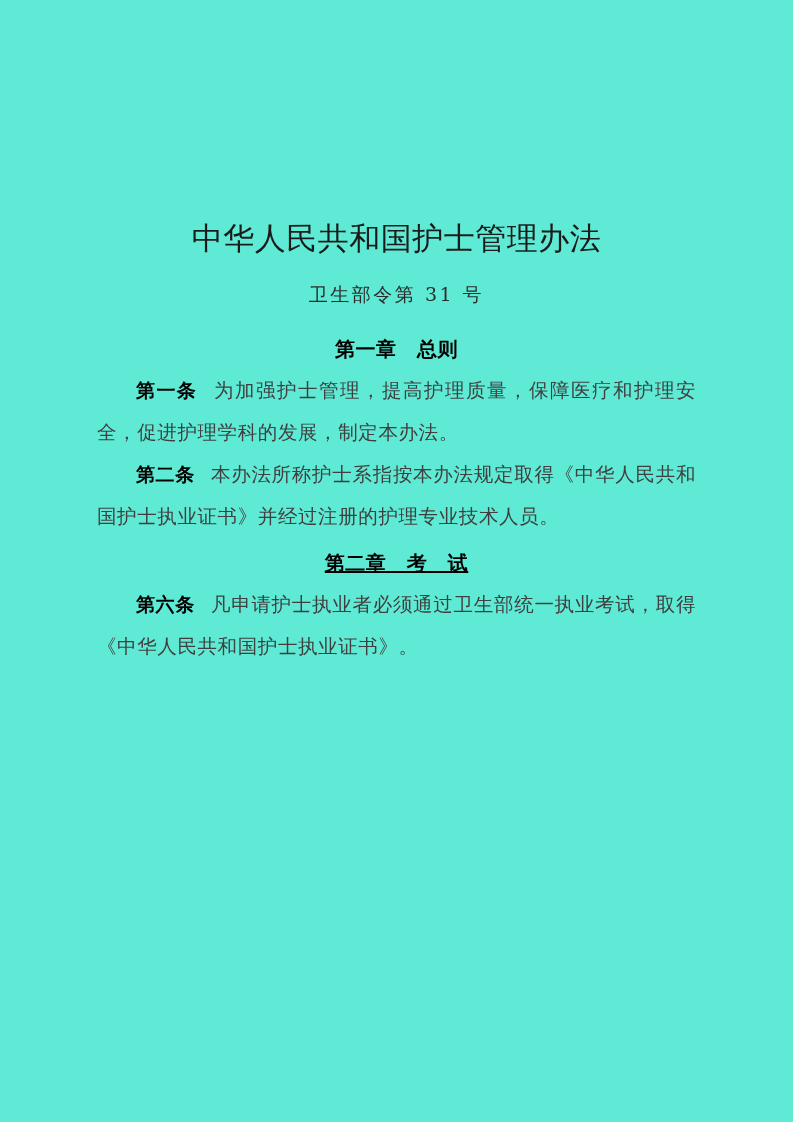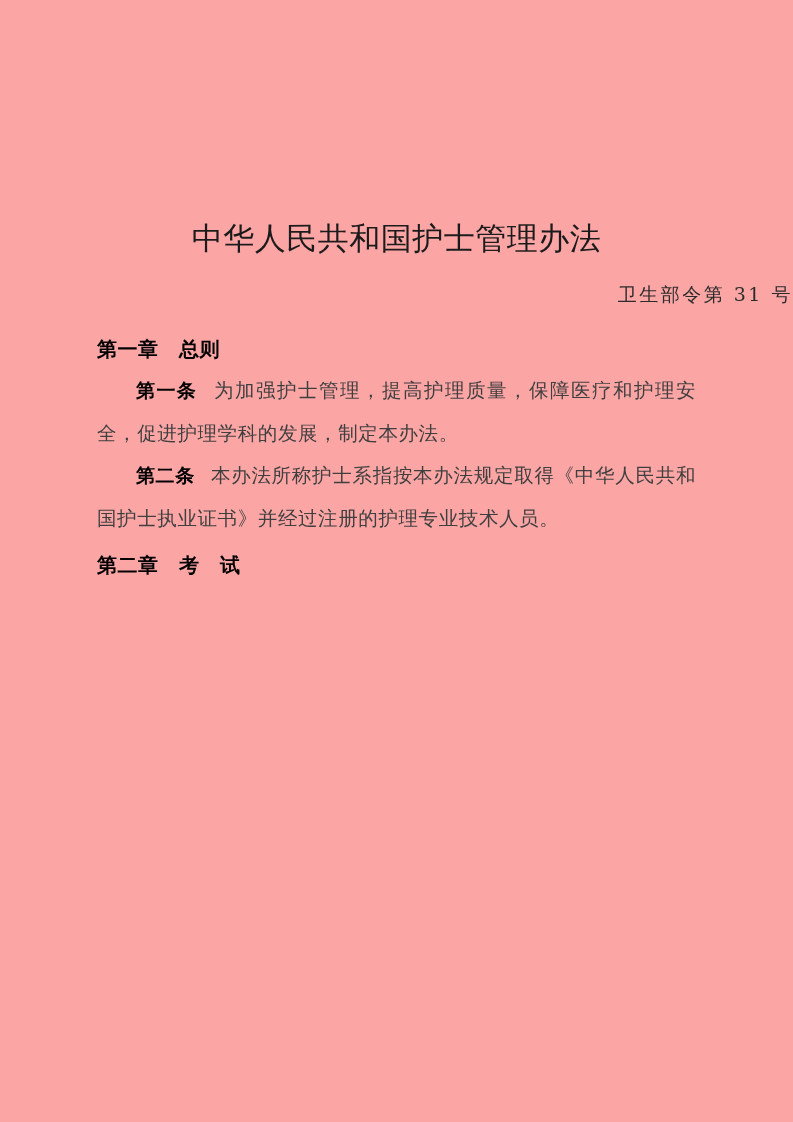--- a/index.html
+++ b/index.html
@@ -6,21 +6,21 @@
   html, body {
     margin: 0;
     padding: 0;
     background: #ffffff;
   }
   .page {
     position: relative;
     width: 793px;
     height: 1122px;
     margin: 0 auto;
-    background: #fca5a5;
+    background: #5eead4;
     overflow: hidden;
     font-family: "DejaVu Serif", "Liberation Serif", serif;
     -webkit-font-smoothing: antialiased;
   }
 
   
   .doc-title {
     position: absolute;
     left: 0;
     right: 0;
@@ -32,67 +32,69 @@
     letter-spacing: 0.5px;
     color: #1b1b1b;
     font-weight: 500;
     white-space: pre;
   }
   .doc-subtitle {
     position: absolute;
     left: 0;
     right: 0;
     top: 280px;
-    text-align: right;
+    text-align: center;
     font-family: "DejaVu Serif", "Liberation Serif", serif;
     font-size: 19px;
     line-height: 28px;
     letter-spacing: 2.5px;
     color: #2b2b2b;
     white-space: pre;
   }
 
   
   .body-col {
     position: absolute;
     left: 97px;
     top: 328px;
     width: 599px;
   }
 
   
   .chapter-heading {
+    text-align: center;
     font-family: "DejaVu Sans", "Liberation Sans", sans-serif;
     font-weight: bold;
     font-size: 20px;
     line-height: 42px;
     color: #000000;
     letter-spacing: 0.5px;
     white-space: pre;
     margin: 0;
   }
   .chapter-heading.ch2 {
     margin-top: 4px;
+    text-decoration: underline;
   }
 
   
   .article {
     margin: 0;
     font-size: 19.5px;
     line-height: 42px;
     color: #3a3a3a;
     text-align: justify;
     text-justify: inter-ideograph;
     text-indent: 39px;
     font-family: "DejaVu Serif", "Liberation Serif", serif;
     letter-spacing: 0.6px;
     word-break: break-all;
   }
   .article .art-label {
-    font-family: Liberation Mono, monospace;
+    font-family: Liberation Serif, serif;
     font-weight: bold;
     color: #000000;
     font-size: 19px;
     letter-spacing: 0.5px;
   }
   .article .art-gap {
     display: inline-block;
     width: 16px;
   }
   .article .art-text {
@@ -121,16 +123,19 @@
 
     <p class="article">
       <span class="art-label">第二条</span><span class="art-gap"></span><span class="art-text">本办法所称护士系指按本办法规定取得《中华人民共和国护士执业证书》并经过注册的护理专业技术人员。</span>
     </p>
 
 
 
 
     <div class="chapter-heading ch2">第二章　考　试</div>
 
+    <p class="article">
+      <span class="art-label">第六条</span><span class="art-gap"></span><span class="art-text">凡申请护士执业者必须通过卫生部统一执业考试，取得《中华人民共和国护士执业证书》。</span>
+    </p>
 
 
   </div>
 </div>
 
 </body></html>

